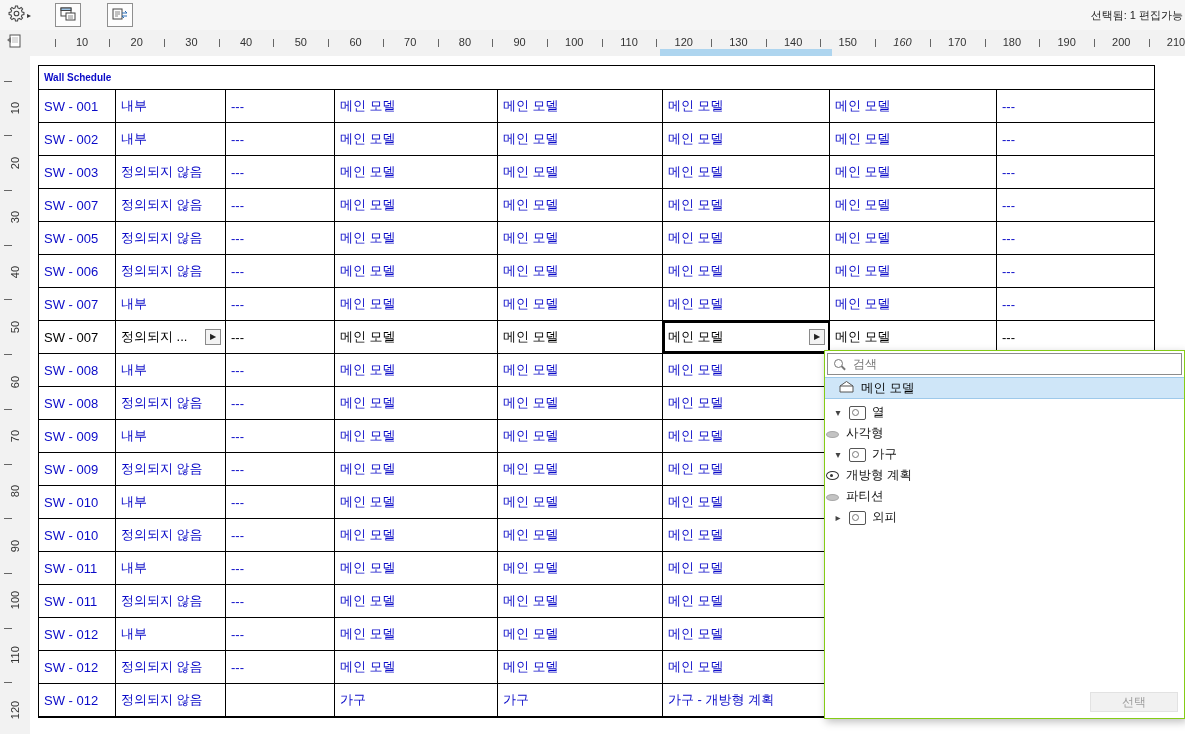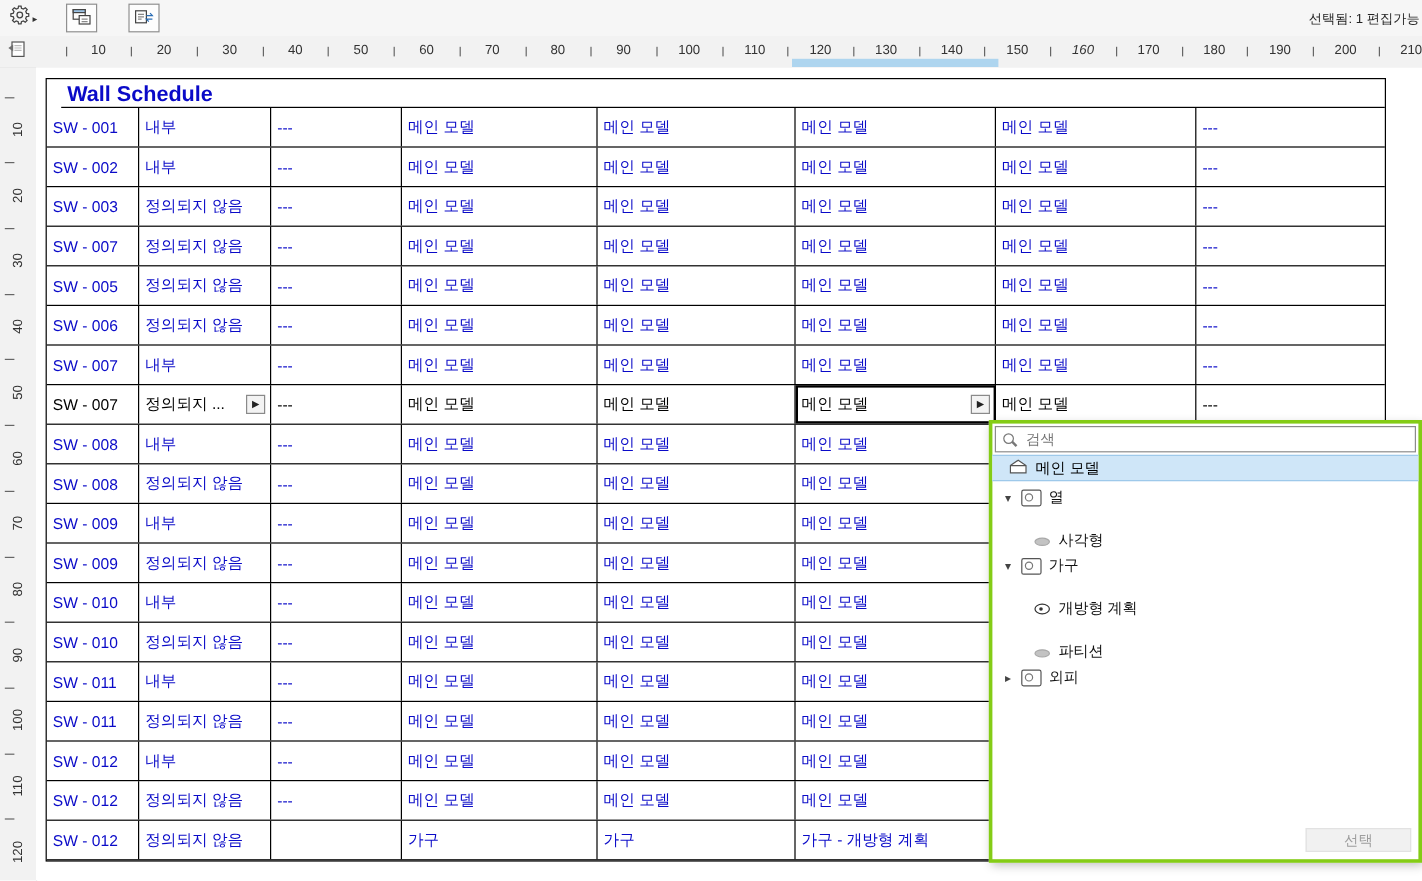--- a/index.html
+++ b/index.html
@@ -21,43 +21,43 @@
   .htick{position:absolute;top:9px;width:1px;height:8px;background:#666;}
   .ruler-hl{position:absolute;left:630px;bottom:0;width:172px;height:7px;background:var(--rulerhl,#b5d9f0);}
   .vruler{position:absolute;top:56px;left:0;width:30px;bottom:0;background:#f2f2f2;border-right:1px solid #c4c4c4;overflow:hidden;}
   .vnum{position:absolute;left:15px;transform:translate(-50%,-50%) rotate(-90deg);font-size:11px;color:#333;white-space:nowrap;}
   .vtick{position:absolute;left:4px;width:8px;height:1px;background:#666;}
 
   
   .canvas{position:absolute;top:56px;left:30px;right:0;bottom:0;background:#fff;}
   .sched{position:absolute;left:8px;top:9px;width:1115px;border:1px solid #000;background:#fff;box-sizing:content-box;
          --cols:77px 110px 109px 163px 165px 167px 167px 157px;}
-  .titlerow{height:24px;border-bottom:1px solid #000;display:flex;align-items:flex-end;padding-left:5px;color:var(--blue,#0a0ac8);font-weight:bold;font-size:18px;box-sizing:border-box;margin-left:12px;}
+  .titlerow{height:24px;border-bottom:1px solid #000;display:flex;align-items:center;padding-left:5px;color:var(--blue,#0a0ac8);font-weight:bold;font-size:10px;box-sizing:border-box;}
   .headrow{display:grid;grid-template-columns:var(--cols);height:25px;border-bottom:1px solid #000;box-sizing:border-box;}
   .hcell{border-right:1px solid #000;display:flex;align-items:center;justify-content:center;color:var(--blue,#0a0ac8);font-weight:bold;font-size:13px;box-sizing:border-box;overflow:hidden;white-space:nowrap;}
   .hcell:last-child{border-right:none;}
   .trow{display:grid;grid-template-columns:var(--cols);height:33px;border-bottom:1px solid #000;box-sizing:border-box;}
   .tcell{border-right:1px solid #000;display:flex;align-items:center;padding:0 5px;color:var(--blue,#0a0ac8);font-size:13px;box-sizing:border-box;position:relative;overflow:hidden;white-space:nowrap;}
   .tcell:last-child{border-right:none;}
   .trow.edit .tcell{color:#000;}
   .tcell.selected{outline:2px solid #000;outline-offset:-2px;}
   .cellbtn{position:absolute;right:4px;top:50%;transform:translateY(-50%);width:16px;height:16px;border:1px solid #8a8a8a;background:#f3f3f3;font-size:8px;line-height:1;display:flex;align-items:center;justify-content:center;padding:0;color:#222;cursor:pointer;}
 
   
-  .popup{position:absolute;left:824px;top:350px;width:361px;height:369px;background:#fff;border:3px solid #84cc16;box-shadow:2px 3px 8px rgba(0,0,0,.25);z-index:10;box-sizing:border-box;}
+  .popup{position:absolute;left:824px;top:350px;width:361px;height:369px;background:#fff;border:1px solid #84cc16;box-shadow:2px 3px 8px rgba(0,0,0,.25);z-index:10;box-sizing:border-box;}
   .searchbox{margin:2px;height:22px;border:1px solid #8c8c8c;background:#fff;display:flex;align-items:center;gap:5px;padding:0 5px;box-sizing:border-box;}
   .searchbox input{border:none;outline:none;flex:1;font-size:12px;font-family:"Liberation Sans",sans-serif;color:#444;background:transparent;}
   .mag{width:13px;height:13px;position:relative;flex:none;}
   .mag::before{content:'';position:absolute;width:7px;height:7px;border:1.5px solid #777;border-radius:50%;left:1px;top:1px;}
   .mag::after{content:'';position:absolute;width:5px;height:1.5px;background:#777;transform:rotate(45deg);left:8px;top:9px;}
   .mainitem{height:22px;margin-top:2px;background:var(--hl,#cfe6f8);border-top:1px solid #9ec9ea;border-bottom:1px solid #9ec9ea;display:flex;align-items:center;gap:7px;padding-left:14px;font-size:12.5px;color:#000;box-sizing:border-box;}
   .tree{padding-top:3px;}
   .titem{height:21px;display:flex;align-items:center;gap:6px;font-size:12.5px;color:#111;}
   .titem.parent{padding-left:8px;}
-  .titem.child{padding-left:34px;margin-top:15px;}
+  .titem.child{}
   .chev{width:10px;font-size:10px;color:#444;text-align:center;}
   .optset{width:15px;height:12px;border:1px solid #555;border-radius:2px;position:relative;flex:none;background:#fff;}
   .optset::before{content:'';position:absolute;left:2px;top:2px;width:5px;height:5px;border:1px solid #777;border-radius:50%;}
   .eye{width:15px;height:13px;position:relative;flex:none;display:inline-block;}
   .eye.vis::before{content:'';position:absolute;left:1px;top:2px;width:11px;height:7px;border:1px solid #333;border-radius:50%;}
   .eye.vis::after{content:'';position:absolute;left:5px;top:5px;width:3px;height:3px;background:#333;border-radius:50%;}
   .eye.hid::before{content:'';position:absolute;left:1px;top:4px;width:11px;height:5px;background:#c3c3c3;border:1px solid #a8a8a8;border-radius:50%;}
   .selbtn{position:absolute;right:6px;bottom:6px;width:88px;height:20px;background:#f1f1f1;border:1px solid #e2e2e2;color:#9d9d9d;font-size:12px;font-family:"Liberation Sans",sans-serif;cursor:pointer;}
 </style>
 </head>

